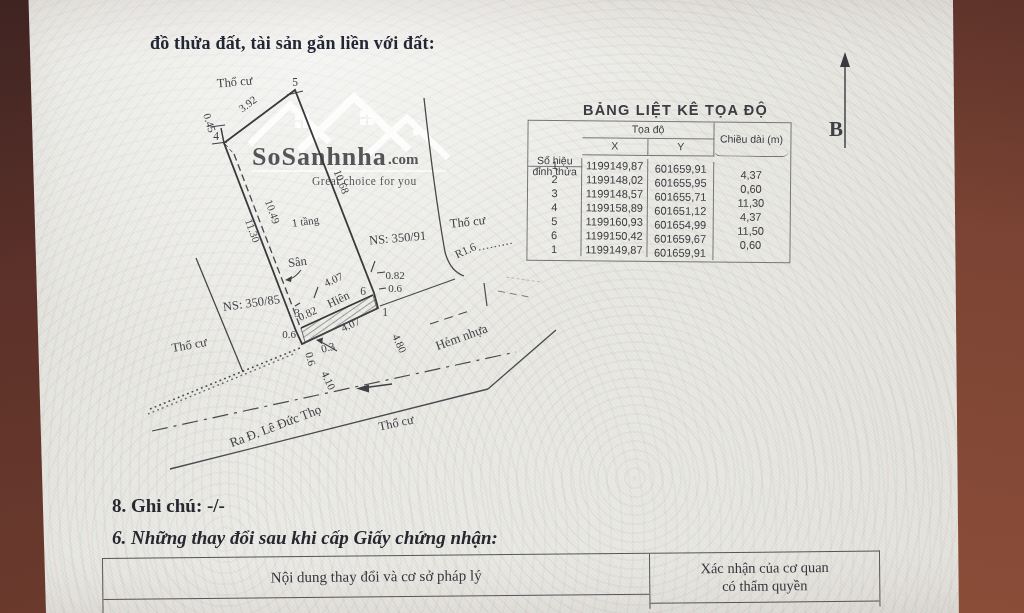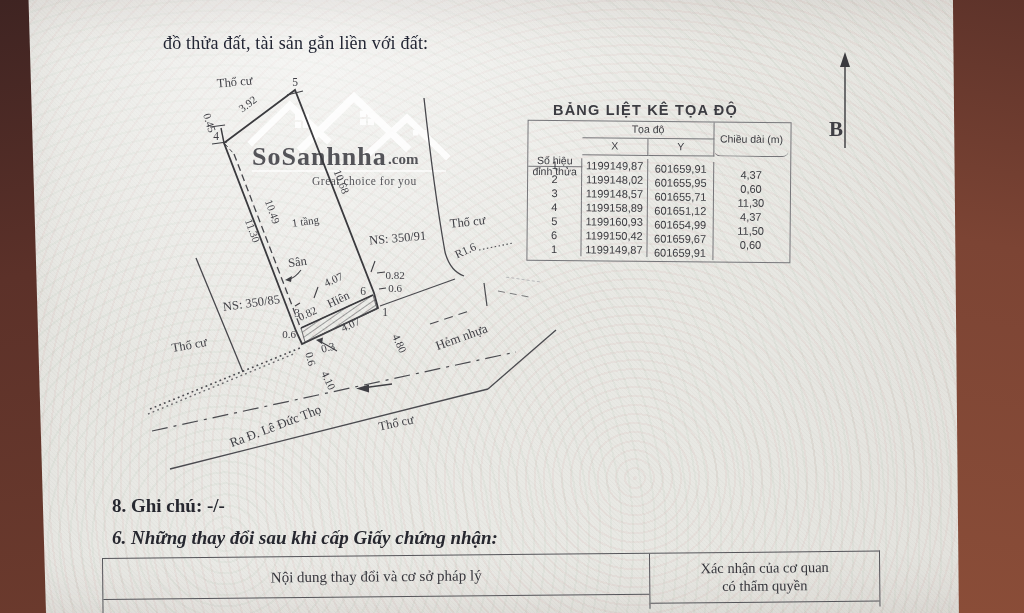--- a/index.html
+++ b/index.html
@@ -14,23 +14,23 @@
       linear-gradient(100deg,#e4e4df,#ebebe7 30%,#e8e8e3 70%,#e2e1dc);
     box-shadow: inset 0 0 60px rgba(110,90,80,.16);}
   
   .edge{position:absolute;top:0;height:613px;z-index:6;}
   .edge.left{left:0;width:46px;background:linear-gradient(170deg,#3f2422,#5c3129 45%,#6b3a2d);
     clip-path:polygon(0 0,62% 0,100% 100%,0 100%);}
   .edge.right{right:0;width:74px;background:linear-gradient(190deg,#5e332a,#7c4434 40%,#8a4d38);
     clip-path:polygon(4% 0,100% 0,100% 100%,12% 100%);}
   svg text{font-family:"Liberation Serif",serif;fill:#3f3f45;}
   .abs{position:absolute;z-index:3;}
-  .doc-title{left:163px;top:33px;font-size:18px;font-weight:normal;color:#232634;letter-spacing:.2px;}
-  
-  .ct-title{left:553px;top:102px;width:215px;text-align:left;font-family:"Liberation Sans",sans-serif;
+  .doc-title{left:150px;top:33px;font-size:18px;font-weight:bold;color:#232634;letter-spacing:.2px;}
+  
+  .ct-title{left:553px;top:102px;width:215px;text-align:right;font-family:"Liberation Sans",sans-serif;
     font-size:14.5px;font-weight:bold;letter-spacing:1.2px;color:#3c3c42;}
   .ctable{left:527px;top:121px;width:262px;border:1px solid #76767a;transform:rotate(.5deg);
     font-family:"Liberation Sans",sans-serif;color:#3b3b40;display:grid;
     grid-template-columns:54px 66px 66px 74px;grid-template-rows:17px 17px auto;z-index:3;position:absolute;background:rgba(255,255,255,.06);}
   .ctable .hc{font-size:10.5px;display:flex;align-items:center;justify-content:center;text-align:center;line-height:1.05;}
   .h-point{grid-column:1;grid-row:1/3;border-right:1px solid #76767a;border-bottom:1px solid #76767a;margin-top:45px;}
   .h-toado{grid-column:2/4;grid-row:1;border-right:1px solid #76767a;border-bottom:1px solid #76767a;}
   .h-x{grid-column:2;grid-row:2;border-right:1px solid #76767a;border-bottom:1px solid #76767a;}
   .h-y{grid-column:3;grid-row:2;border-right:1px solid #76767a;border-bottom:1px solid #76767a;}
   .h-len{grid-column:4;grid-row:1/3;border-bottom:1px solid #76767a;border-radius:6px;}

